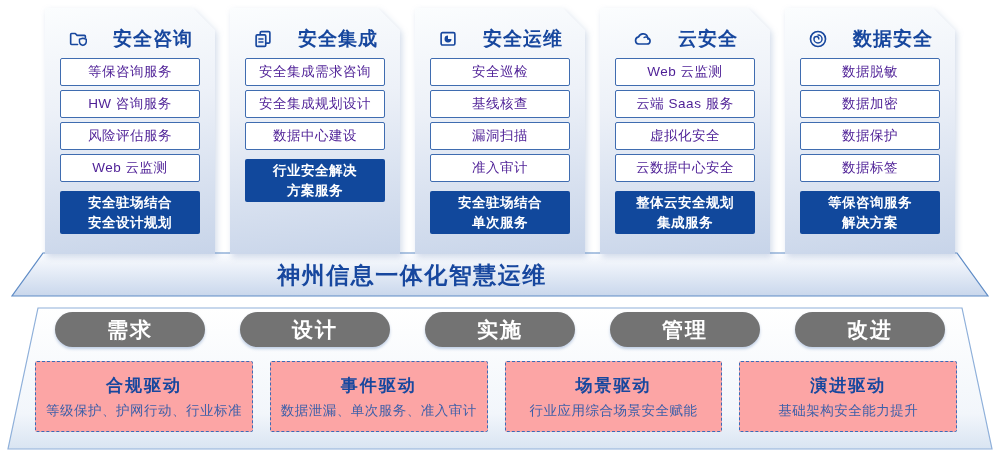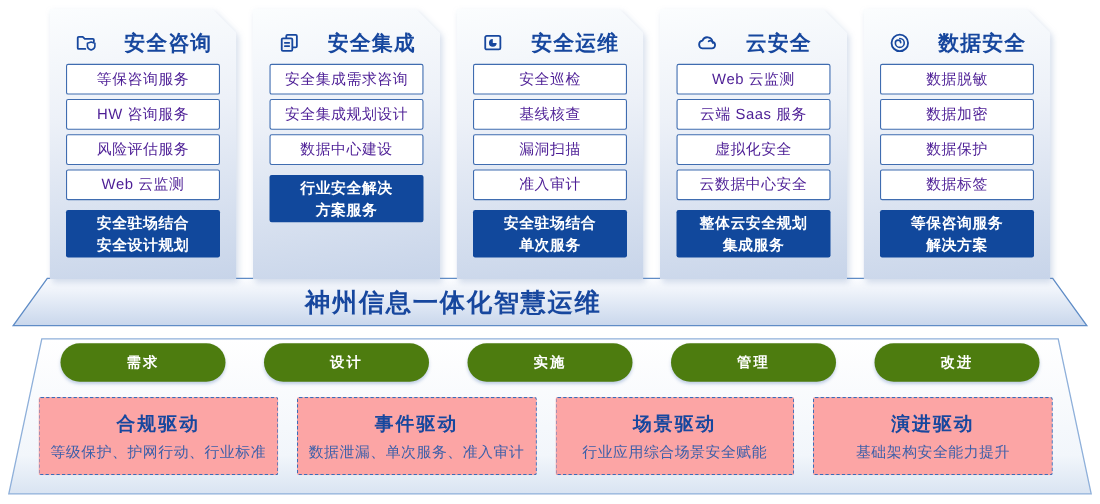--- a/index.html
+++ b/index.html
@@ -38,22 +38,22 @@
   .highlight{
     height:43px; margin-top:9px; background:#11489c; border-radius:2px;
     display:flex; flex-direction:column; align-items:center; justify-content:center;
     color:#fff; font-size:13.5px; font-weight:bold; line-height:1.45; letter-spacing:.5px;
   }
 
   
   .phase-row{ position:absolute; left:55px; top:312px; width:890px; height:35px;
     display:flex; justify-content:space-between; }
   .pill{
-    width:150px; height:35px; background:#4d7c0f; border-radius:18px;
-    color:#fff; font-size:13px; font-weight:bold; letter-spacing:2px;
+    width:150px; height:35px; background:#737373; border-radius:18px;
+    color:#fff; font-size:21px; font-weight:bold; letter-spacing:2px;
     display:flex; align-items:center; justify-content:center;
     box-shadow:0 2px 3px rgba(17,72,156,.25);
   }
 
   
   .driver-row{ position:absolute; left:35px; top:361px; width:922px; height:71px;
     display:flex; gap:17px; }
   .driver{
     flex:1; background:#fca5a5; border:1.6px dashed #3b6cb8; border-radius:2px;
     display:flex; flex-direction:column; align-items:center; justify-content:center; gap:5px;

